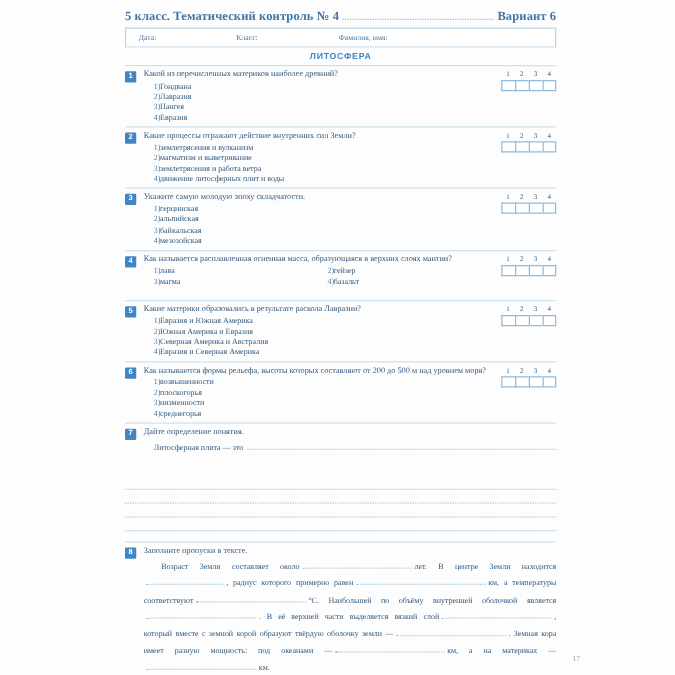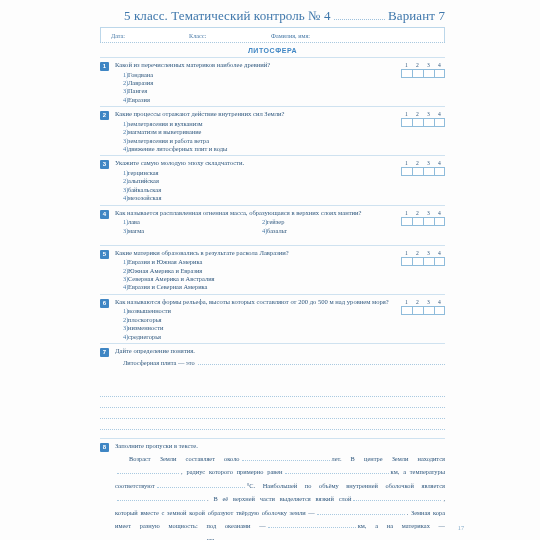--- a/index.html
+++ b/index.html
@@ -20,26 +20,25 @@
     height: 540px;
     box-sizing: border-box;
     padding: 8px 95px 0 100px;
     background: #fdfdfd;
   }
 
   
   .hdr-title-row {
     display: flex;
     align-items: baseline;
-    font-size: 13px;
-    font-weight: normal;
+    font-size: 10px;
+    font-weight: bold;
     color: #3f77ab;
     letter-spacing: .1px;
     white-space: nowrap;
-    margin-left: 24px;
   }
   .hdr-title-row .dots {
     flex: 1;
     border-bottom: 1px dotted #9cc0dc;
     margin: 0 3px 2px 3px;
     height: 5px;
   }
   .hdr-meta {
     margin-top: 3px;
     border: 1px solid #bcd7ea;
@@ -216,21 +215,21 @@
   }
 </style>
 </head>
 <body>
 
 <div class="page">
 
   <div class="hdr-title-row">
     <span>5 класс. Тематический контроль № 4</span>
     <span class="dots"></span>
-    <span>Вариант 7</span>
+    <span>Вариант 6</span>
   </div>
 
   <div class="hdr-meta">
     <span class="m-date">Дата:</span>
     <span class="m-class">Класс:</span>
     <span class="m-name">Фамилия, имя:</span>
   </div>
   <div class="meta-rule"></div>
 
   <div class="section-title">ЛИТОСФЕРА</div>

